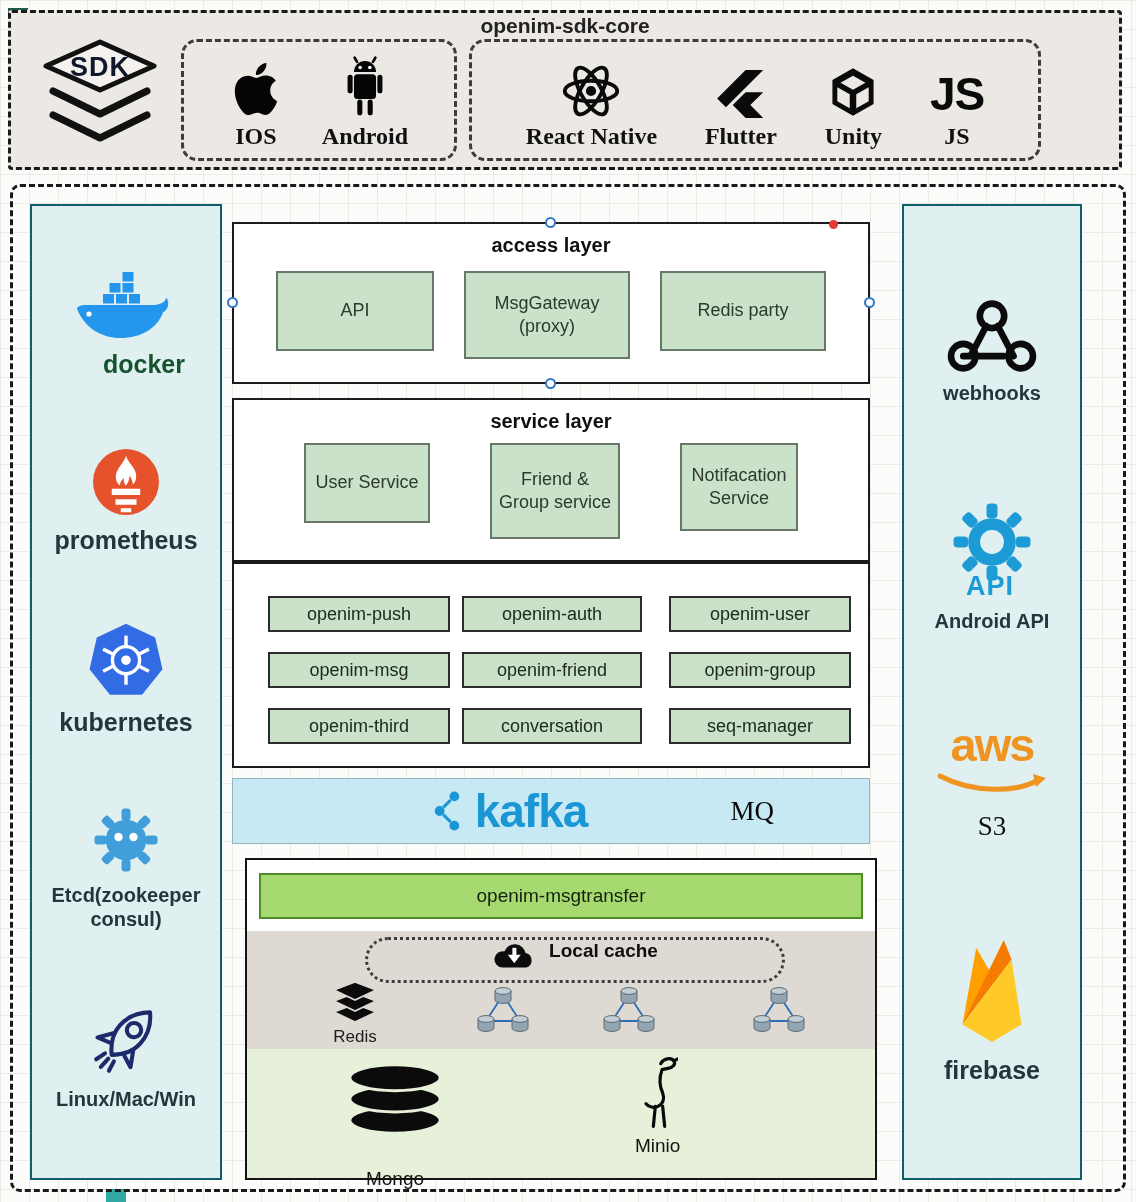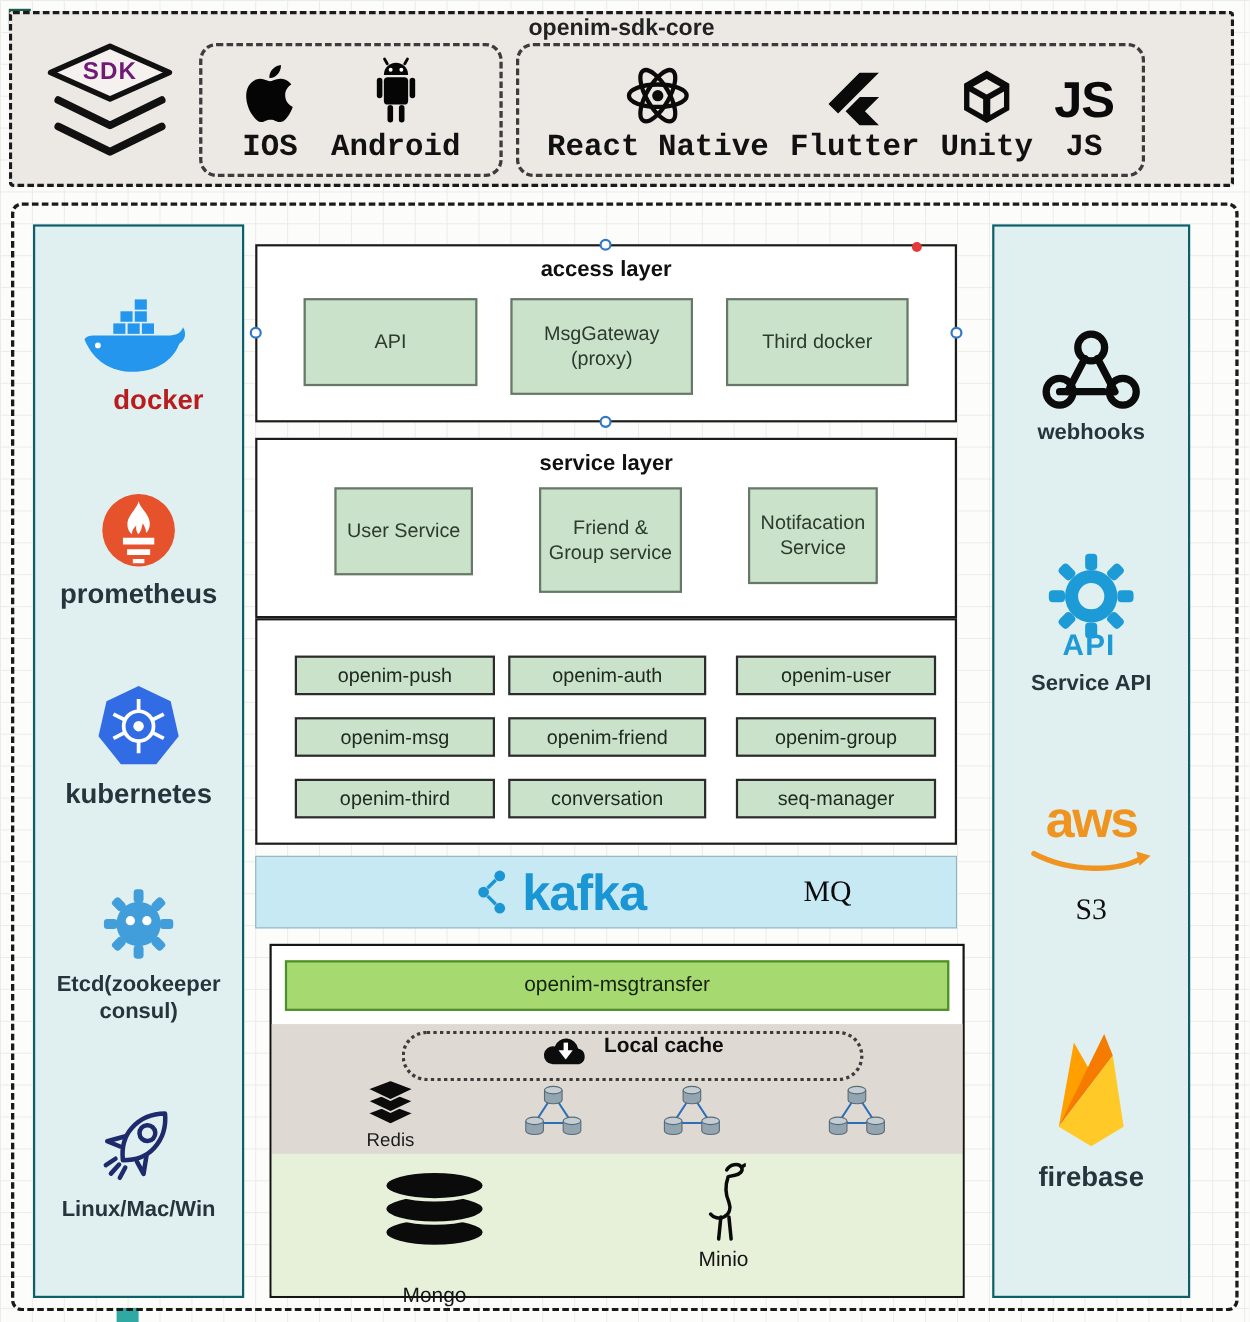--- a/index.html
+++ b/index.html
@@ -6,40 +6,40 @@
   body{background:#e9e9e9;font-family:"Liberation Sans",sans-serif;}
   #canvas{position:relative;width:1136px;height:1202px;overflow:hidden;
     background-color:#fcfcfb;
     background-image:linear-gradient(#ebebe8 1px,transparent 1px),linear-gradient(90deg,#ebebe8 1px,transparent 1px);
     background-size:29px 29px;}
 
   
   .sdk-section{position:absolute;left:8px;top:10px;width:1114px;height:160px;background:#ece9e5;border:3px dashed #1a1a1a;border-radius:4px;box-sizing:border-box;}
   .sdk-title{position:absolute;left:0;right:0;top:1px;text-align:center;font-weight:bold;font-size:21px;color:#222;}
   .sdk-logo{position:absolute;left:26px;top:24px;width:126px;height:112px;}
-  .sdk-logo-text{position:absolute;top:15px;left:0;right:0;text-align:center;font-weight:bold;font-size:22px;color:#701a75;letter-spacing:1px;}
+  .sdk-logo-text{position:absolute;top:15px;left:0;right:0;text-align:center;font-weight:bold;font-size:27px;color:#0f172a;letter-spacing:1px;}
   .platform-group{position:absolute;top:26px;height:122px;border:3px dashed #3c3c3c;border-radius:16px;display:flex;align-items:flex-end;justify-content:space-evenly;padding:8px 6px;box-sizing:border-box;}
   .pg1{left:170px;width:276px;}
   .pg2{left:458px;width:572px;}
   .platform{display:flex;flex-direction:column;align-items:center;justify-content:flex-end;gap:5px;height:100px;}
-  .p-label{font-family:Liberation Mono, monospace;font-weight:bold;font-size:28px;color:#111;white-space:nowrap;}
+  .p-label{font-family:Liberation Serif, serif;font-weight:bold;font-size:24px;color:#111;white-space:nowrap;}
   .js-glyph{font-weight:bold;font-size:46px;line-height:48px;color:#0a0a0a;letter-spacing:-1px;}
 
   
   .main-section{position:absolute;left:10px;top:184px;width:1116px;height:1008px;border:3px dashed #1a1a1a;border-radius:10px;box-sizing:border-box;}
 
   
   .sidebar{position:absolute;background:#e0f0f0;border:2px solid #0f5f6b;display:flex;flex-direction:column;align-items:center;justify-content:space-evenly;box-sizing:border-box;}
   .sb-left{left:30px;top:204px;width:192px;height:976px;}
   .sb-right{left:902px;top:204px;width:180px;height:976px;}
   .side-item{display:flex;flex-direction:column;align-items:center;gap:7px;}
   .side-label{font-weight:bold;color:#26343c;text-align:center;line-height:1.22;font-size:20px;}
   .side-label.wordmark{font-size:25px;}
   .side-label.narrow{max-width:172px;}
-  .lbl-docker{color:#b91c1c;margin-left:36px;}
+  .lbl-docker{color:#14532d;margin-left:36px;}
 
   
   .shape-box{position:absolute;background:#fff;border:2px solid #1b1b1b;box-sizing:border-box;}
   .bx-access{left:232px;top:222px;width:638px;height:162px;}
   .bx-service{left:232px;top:398px;width:638px;height:164px;}
   .bx-modules{left:232px;top:562px;width:638px;height:206px;}
   .layer-title{text-align:center;font-weight:bold;font-size:20px;color:#101010;margin-top:10px;}
   .acc-row{display:flex;justify-content:center;gap:30px;margin-top:14px;}
   .green-box{background:#c9e2c9;border:2px solid #687868;color:#2d3a2d;display:flex;align-items:center;justify-content:center;text-align:center;font-size:18px;line-height:1.3;padding:2px 6px;box-sizing:border-box;overflow-wrap:break-word;}
   .b-api{width:158px;height:80px;}
@@ -263,21 +263,21 @@
       </span>
       <span class="side-label">Linux/Mac/Win</span>
     </div>
   </aside>
 
   <div class="shape-box bx-access">
     <div class="layer-title">access layer</div>
     <div class="acc-row">
       <div class="green-box b-api">API</div>
       <div class="green-box b-msg">MsgGateway (proxy)</div>
-      <div class="green-box b-third">Third docker</div>
+      <div class="green-box b-third">Redis party</div>
     </div>
   </div>
   <div class="handle h-top"></div>
   <div class="handle h-bottom"></div>
   <div class="handle h-left"></div>
   <div class="handle h-right"></div>
   <div class="handle red h-red"></div>
 
   <div class="shape-box bx-service">
     <div class="layer-title">service layer</div>
@@ -449,21 +449,21 @@
             <rect x="37" y="21" width="8" height="6" rx="2"></rect>
             <rect x="21" y="3" width="6" height="8" rx="2" transform="rotate(45 24 24)"></rect>
             <rect x="21" y="37" width="6" height="8" rx="2" transform="rotate(45 24 24)"></rect>
             <rect x="3" y="21" width="8" height="6" rx="2" transform="rotate(45 24 24)"></rect>
             <rect x="37" y="21" width="8" height="6" rx="2" transform="rotate(45 24 24)"></rect>
           </g>
           <circle cx="24" cy="24" r="6.5" fill="#e0f0f0"></circle>
         </svg>
       </span>
       <span class="api-glyph">API</span>
-      <span class="side-label">Service API</span>
+      <span class="side-label">Android API</span>
     </div>
     <div class="side-item">
       <span class="aws-word">aws</span>
       <span class="icon">
         <svg width="116" height="24" viewBox="0 0 116 24">
           <path d="M6 4 C 40 22 84 20 104 8" fill="none" stroke="#ef9420" stroke-width="5" stroke-linecap="round"></path>
           <path d="M99 2 l13 4 -10 9z" fill="#ef9420"></path>
         </svg>
       </span>
       <span class="s3-label">S3</span>

